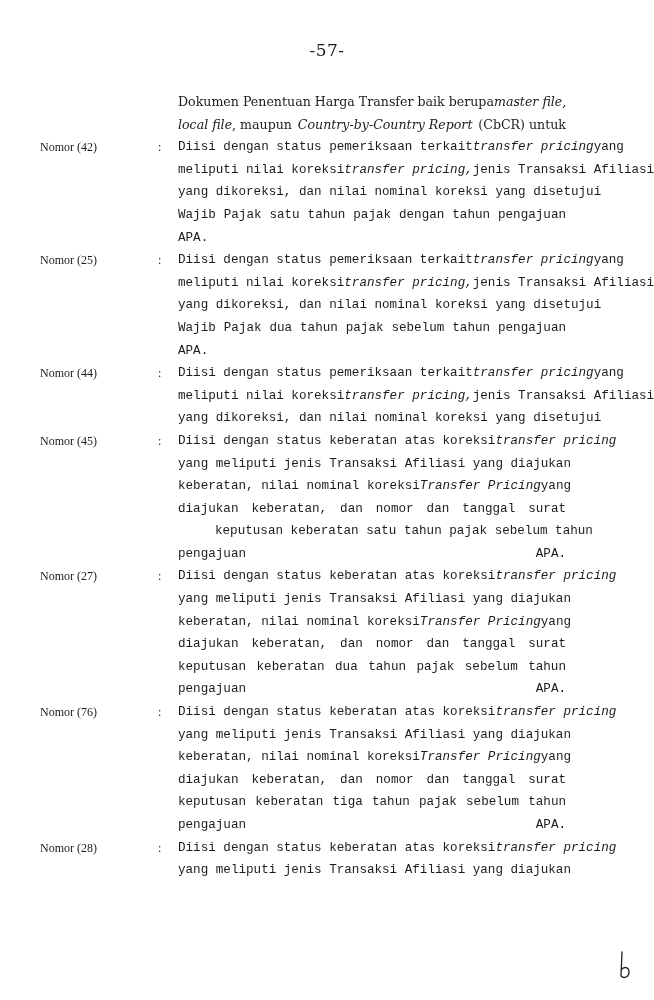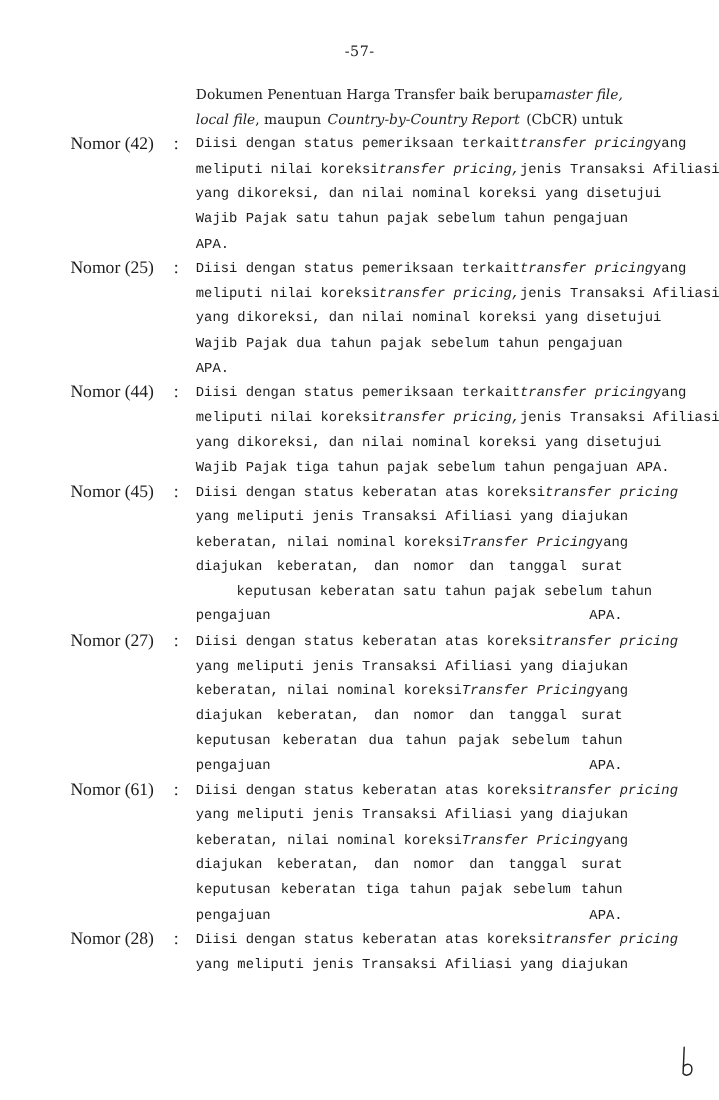--- a/index.html
+++ b/index.html
@@ -14,50 +14,50 @@
       overflow: hidden;
       font-family: "DejaVu Serif", "Liberation Serif", serif;
       color: #1c1c1c;
     }
     .page-number {
       position: absolute;
       top: 40px;
       left: 0;
       width: 654px;
       text-align: center;
-      font-size: 13px;
+      font-size: 17px;
       letter-spacing: 0.5px;
     }
     .content {
       position: absolute;
-      top: 75px;
+      top: 91px;
       left: 0;
       width: 634px;
     }
     .line-block {
       font-size: 12.6px;
       line-height: 22.6px;
     }
     .intro {
       margin-left: 178px;
       width: 388px;
       text-align: justify;
       text-align-last: left;
     }
     .entry {
       position: relative;
       display: flex;
     }
     .entry-label {
       width: 178px;
-      padding-left: 64px;
+      padding-left: 40px;
       box-sizing: border-box;
       white-space: nowrap;
       font-family: "Liberation Serif", "DejaVu Serif", serif;
-      font-size: 16px;
+      font-size: 12px;
       line-height: 22.6px;
     }
     .entry-label .colon {
       position: absolute;
       left: 158px;
     }
     .entry-text {
       width: 388px;
       text-align: justify;
       font-family: Liberation Mono, monospace;
@@ -106,21 +106,21 @@
   </div>
 
   <div class="entry line-block">
     <div class="entry-label">
       <span>Nomor (42)</span><span class="colon">:</span>
     </div>
     <div class="entry-text">
       <span class="ln flex-ln"><span>Diisi dengan status pemeriksaan terkait</span><em>transfer pricing</em><span>yang</span></span>
       <span class="ln flex-ln"><span>meliputi nilai koreksi</span><em>transfer pricing,</em><span>jenis Transaksi Afiliasi</span></span>
       <span class="ln" style="text-align:justify;text-align-last:justify;">yang dikoreksi, dan nilai nominal koreksi yang disetujui</span>
-      <span class="ln" style="text-align:justify;text-align-last:justify;">Wajib Pajak satu tahun pajak sebelum tahun pengajuan</span>
+      <span class="ln" style="text-align:justify;text-align-last:justify;">Wajib Pajak satu tahun pajak dengan tahun pengajuan</span>
       <span class="ln">APA.</span>
     </div>
   </div>
 
   <div class="entry line-block">
     <div class="entry-label">
       <span>Nomor (25)</span><span class="colon">:</span>
     </div>
     <div class="entry-text">
       <span class="ln flex-ln"><span>Diisi dengan status pemeriksaan terkait</span><em>transfer pricing</em><span>yang</span></span>
@@ -132,21 +132,20 @@
   </div>
 
   <div class="entry line-block">
     <div class="entry-label">
       <span>Nomor (44)</span><span class="colon">:</span>
     </div>
     <div class="entry-text">
       <span class="ln flex-ln"><span>Diisi dengan status pemeriksaan terkait</span><em>transfer pricing</em><span>yang</span></span>
       <span class="ln flex-ln"><span>meliputi nilai koreksi</span><em>transfer pricing,</em><span>jenis Transaksi Afiliasi</span></span>
       <span class="ln" style="text-align:justify;text-align-last:justify;">yang dikoreksi, dan nilai nominal koreksi yang disetujui</span>
-      <span class="ln">Wajib Pajak tiga tahun pajak sebelum tahun pengajuan APA.</span>
     </div>
   </div>
 
   <div class="entry line-block">
     <div class="entry-label">
       <span>Nomor (45)</span><span class="colon">:</span>
     </div>
     <div class="entry-text">
       <span class="ln flex-ln"><span>Diisi dengan status keberatan atas koreksi</span><em>transfer pricing</em></span>
       <span class="ln" style="text-align:justify;text-align-last:justify;">yang meliputi jenis Transaksi Afiliasi yang diajukan</span>
@@ -166,21 +165,21 @@
       <span class="ln" style="text-align:justify;text-align-last:justify;">yang meliputi jenis Transaksi Afiliasi yang diajukan</span>
       <span class="ln flex-ln"><span>keberatan, nilai nominal koreksi</span><em>Transfer Pricing</em><span>yang</span></span>
       <span class="ln" style="text-align:justify;text-align-last:justify;">diajukan keberatan, dan nomor dan tanggal surat</span>
       <span class="ln" style="text-align:justify;text-align-last:justify;">keputusan keberatan dua tahun pajak sebelum tahun</span>
       <span class="ln">pengajuan APA.</span>
     </div>
   </div>
 
   <div class="entry line-block">
     <div class="entry-label">
-      <span>Nomor (61)</span><span class="colon">:</span>
+      <span>Nomor (76)</span><span class="colon">:</span>
     </div>
     <div class="entry-text">
       <span class="ln flex-ln"><span>Diisi dengan status keberatan atas koreksi</span><em>transfer pricing</em></span>
       <span class="ln" style="text-align:justify;text-align-last:justify;">yang meliputi jenis Transaksi Afiliasi yang diajukan</span>
       <span class="ln flex-ln"><span>keberatan, nilai nominal koreksi</span><em>Transfer Pricing</em><span>yang</span></span>
       <span class="ln" style="text-align:justify;text-align-last:justify;">diajukan keberatan, dan nomor dan tanggal surat</span>
       <span class="ln" style="text-align:justify;text-align-last:justify;">keputusan keberatan tiga tahun pajak sebelum tahun</span>
       <span class="ln">pengajuan APA.</span>
     </div>
   </div>

